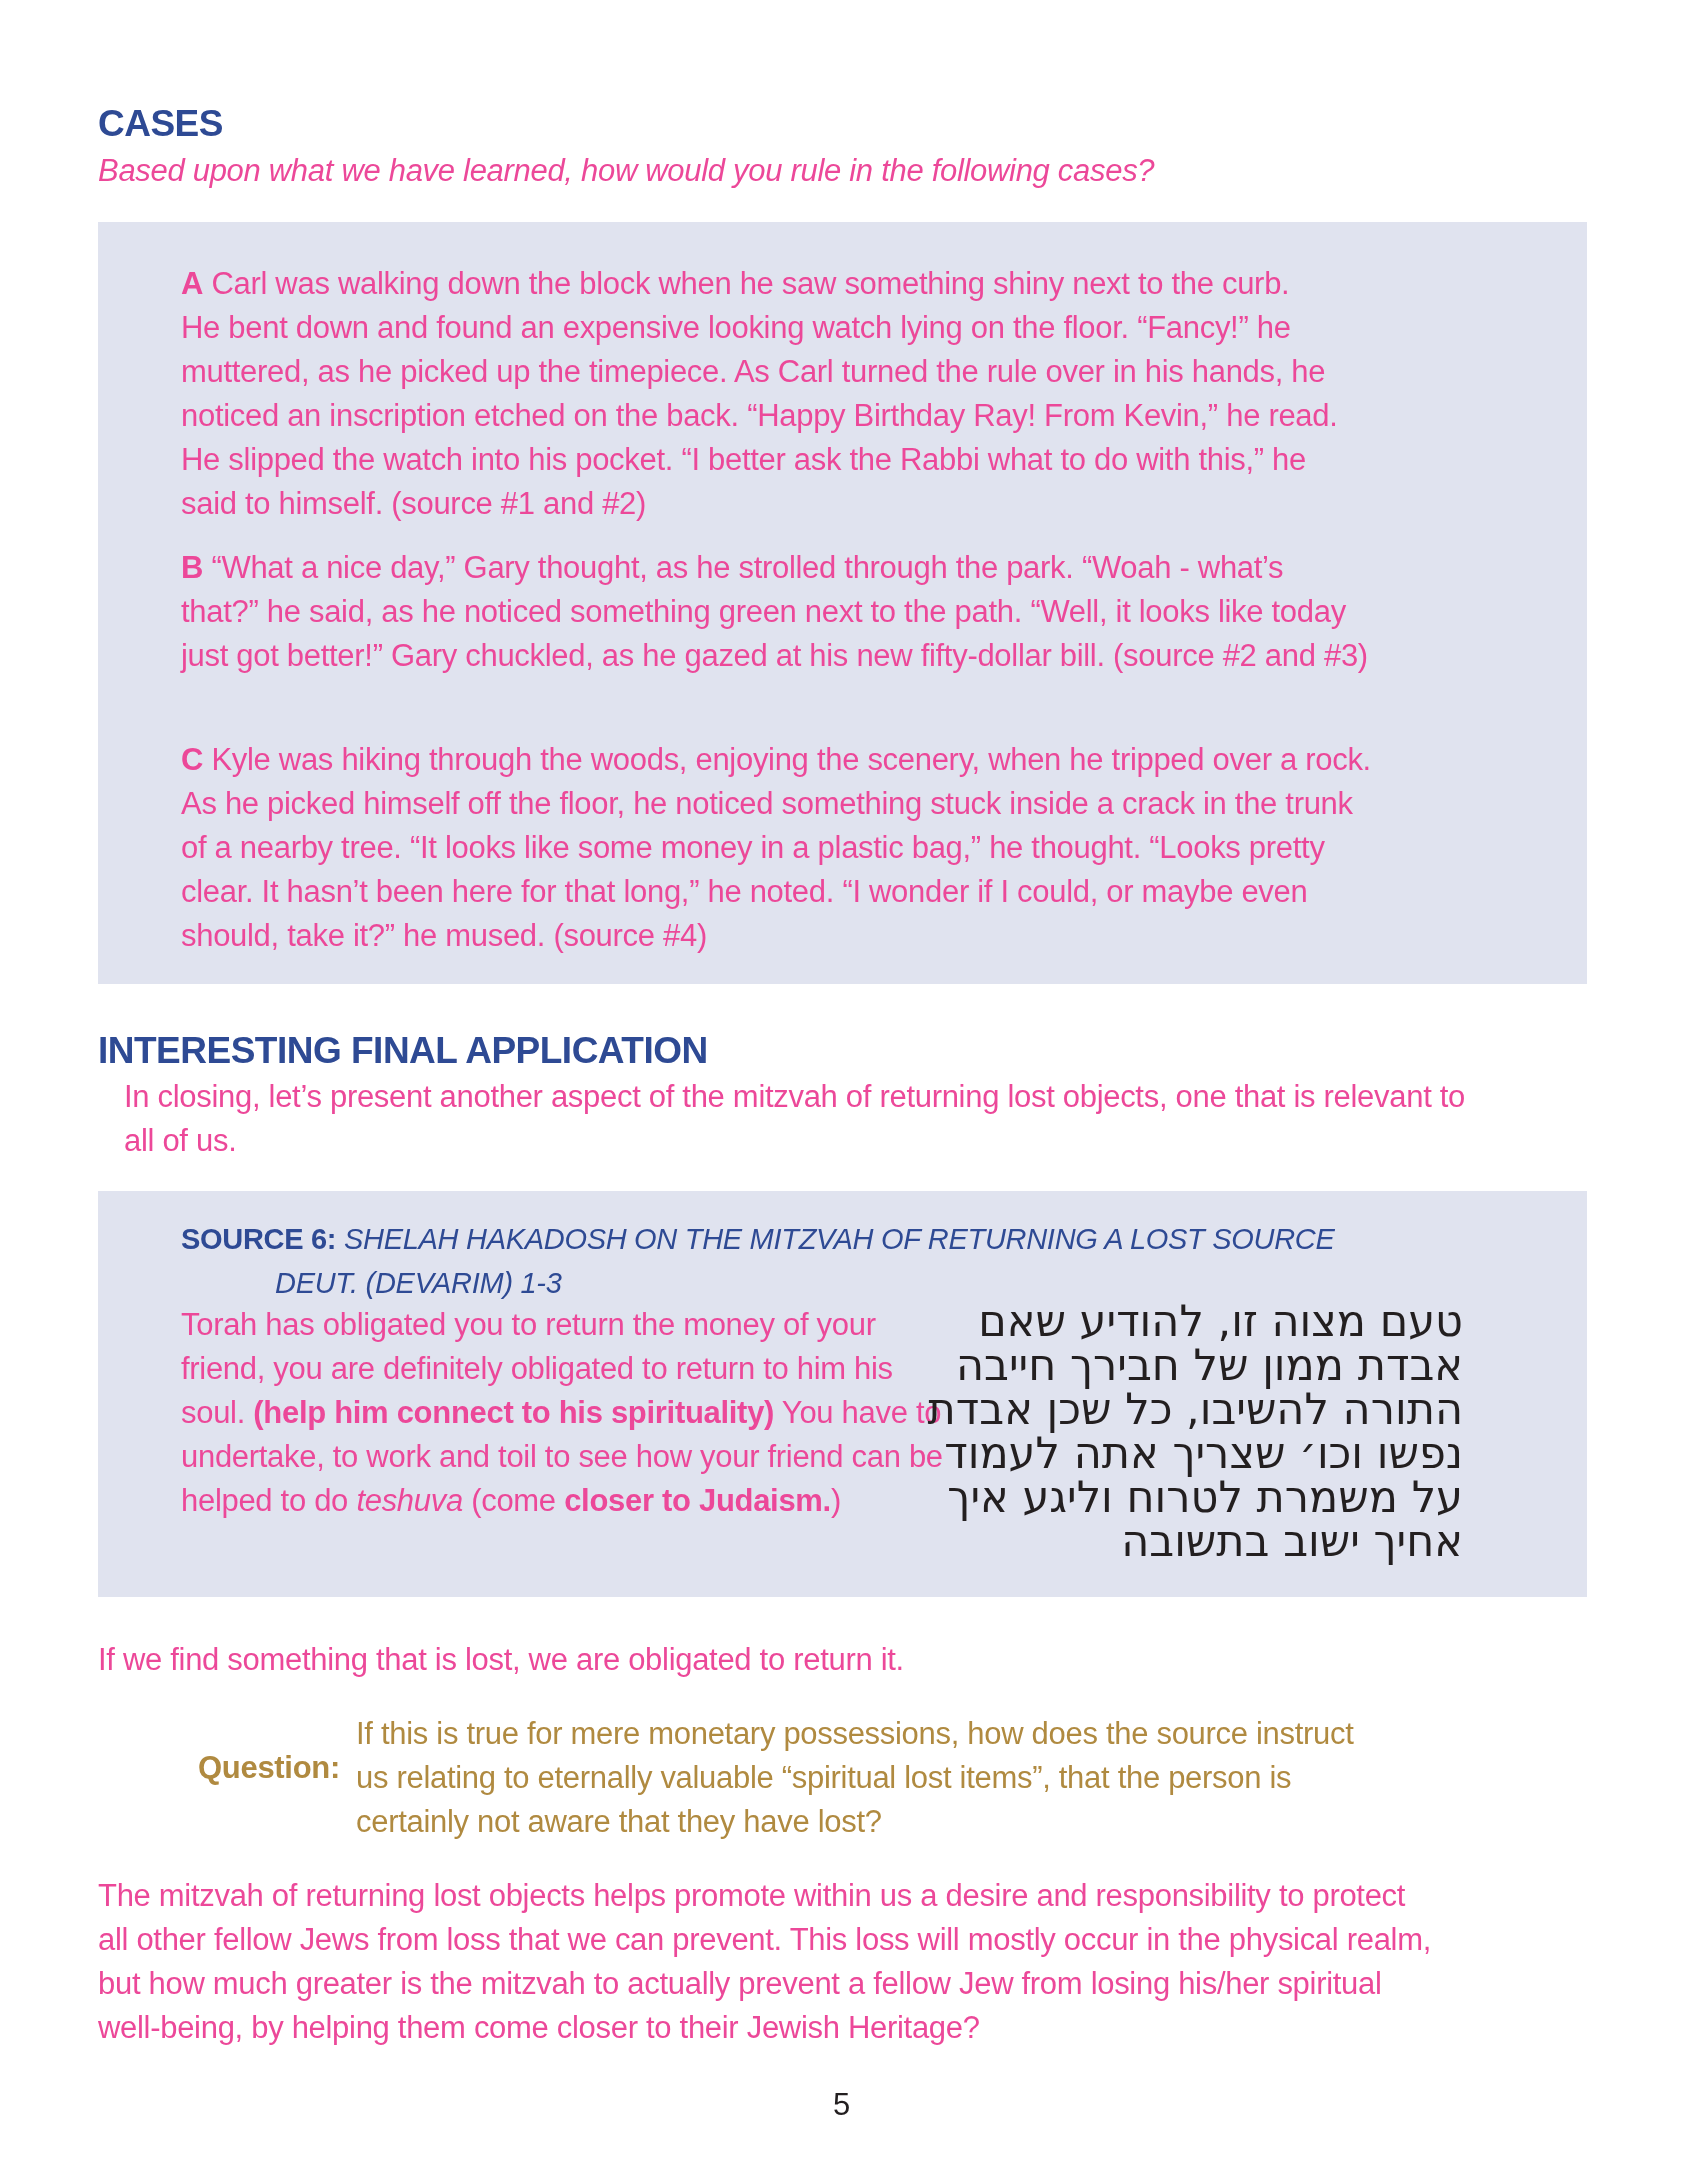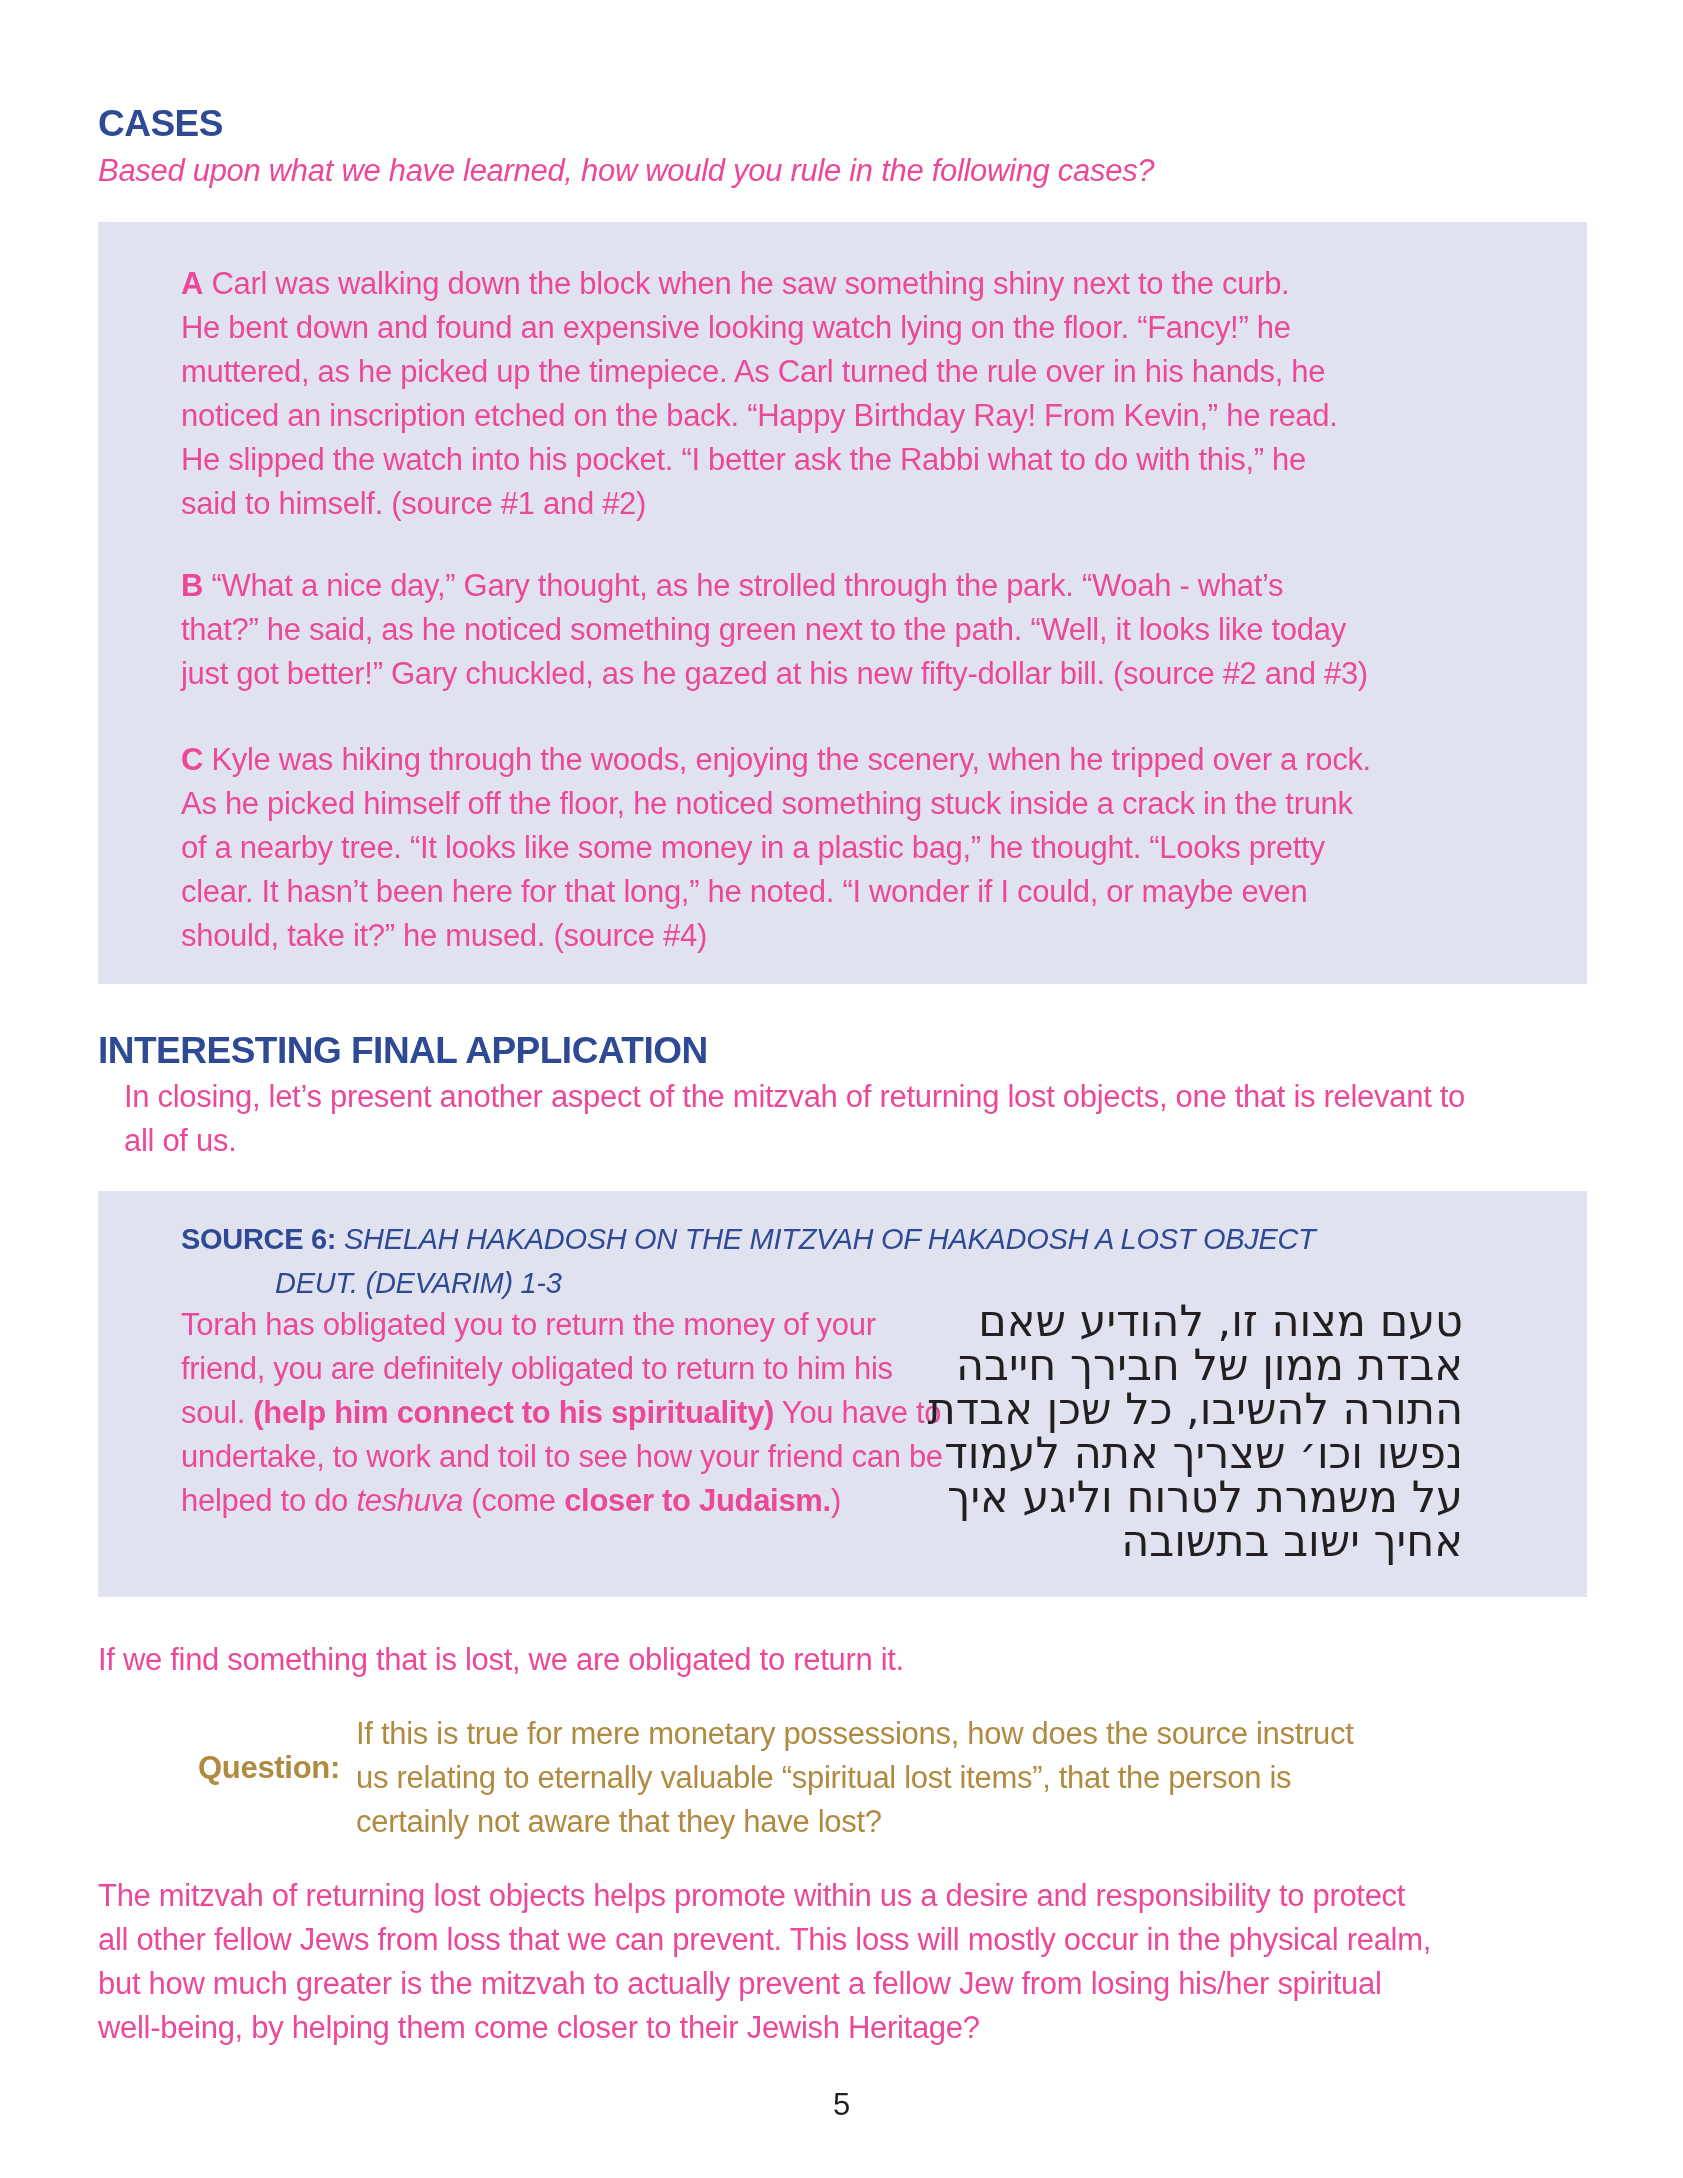--- a/index.html
+++ b/index.html
@@ -31,21 +31,21 @@
 
 <div class="abs body-text case" style="left:181px; top:262px; white-space:nowrap;">
   <p><span class="lbl">A</span> <span>Carl was walking down the block when he saw something shiny next to the curb.</span></p>
   <p>He bent down and found an expensive looking watch lying on the floor. “Fancy!” he</p>
   <p>muttered, as he picked up the timepiece. As Carl turned the rule over in his hands, he</p>
   <p>noticed an inscription etched on the back. “Happy Birthday Ray! From Kevin,” he read.</p>
   <p>He slipped the watch into his pocket. “I better ask the Rabbi what to do with this,” he</p>
   <p>said to himself. (source #1 and #2)</p>
 </div>
 
-<div class="abs body-text case" style="left:181px; top:564px; white-space:nowrap;">
+<div class="abs body-text case" style="left:181px; top:546px; white-space:nowrap;">
   <p><span class="lbl">B</span> <span>“What a nice day,” Gary thought, as he strolled through the park. “Woah - what’s</span></p>
   <p>that?” he said, as he noticed something green next to the path. “Well, it looks like today</p>
   <p>just got better!” Gary chuckled, as he gazed at his new fifty-dollar bill. (source #2 and #3)</p>
 </div>
 
 <div class="abs body-text case" style="left:181px; top:738px; white-space:nowrap;">
   <p><span class="lbl">C</span> <span>Kyle was hiking through the woods, enjoying the scenery, when he tripped over a rock.</span></p>
   <p>As he picked himself off the floor, he noticed something stuck inside a crack in the trunk</p>
   <p>of a nearby tree. “It looks like some money in a plastic bag,” he thought. “Looks pretty</p>
   <p>clear. It hasn’t been here for that long,” he noted. “I wonder if I could, or maybe even</p>
@@ -54,21 +54,21 @@
 
 <div class="abs h1" style="left:98px; top:1030px;">INTERESTING FINAL APPLICATION</div>
 <div class="abs body-text" style="left:98px; top:1075px; white-space:nowrap;margin-left:26px;">
   <div>In closing, let’s present another aspect of the mitzvah of returning lost objects, one that is relevant to</div>
   <div>all of us.</div>
 </div>
 
 <div class="abs shade" style="left:98px; top:1191px; width:1489px; height:406px;"></div>
 
 <div class="abs src-title" style="left:181px; top:1217px; white-space:nowrap;">
-  <div><span class="b">SOURCE 6:</span> <span class="i">SHELAH HAKADOSH ON THE MITZVAH OF HAKADOSH A LOST OBJECT</span></div>
+  <div><span class="b">SOURCE 6:</span> <span class="i">SHELAH HAKADOSH ON THE MITZVAH OF RETURNING A LOST SOURCE</span></div>
   <div class="i" style="padding-left:94px;">DEUT. (DEVARIM) 1-3</div>
 </div>
 
 <div class="abs body-text" style="left:181px; top:1303px; white-space:nowrap;">
   <div>Torah has obligated you to return the money of your</div>
   <div>friend, you are definitely obligated to return to him his</div>
   <div><span>soul. </span><b>(help him connect to his spirituality)</b><span> You have to</span></div>
   <div>undertake, to work and toil to see how your friend can be</div>
   <div><span>helped to do </span><i>teshuva</i><span> (come </span><b>closer to Judaism.</b><span>)</span></div>
 </div>

